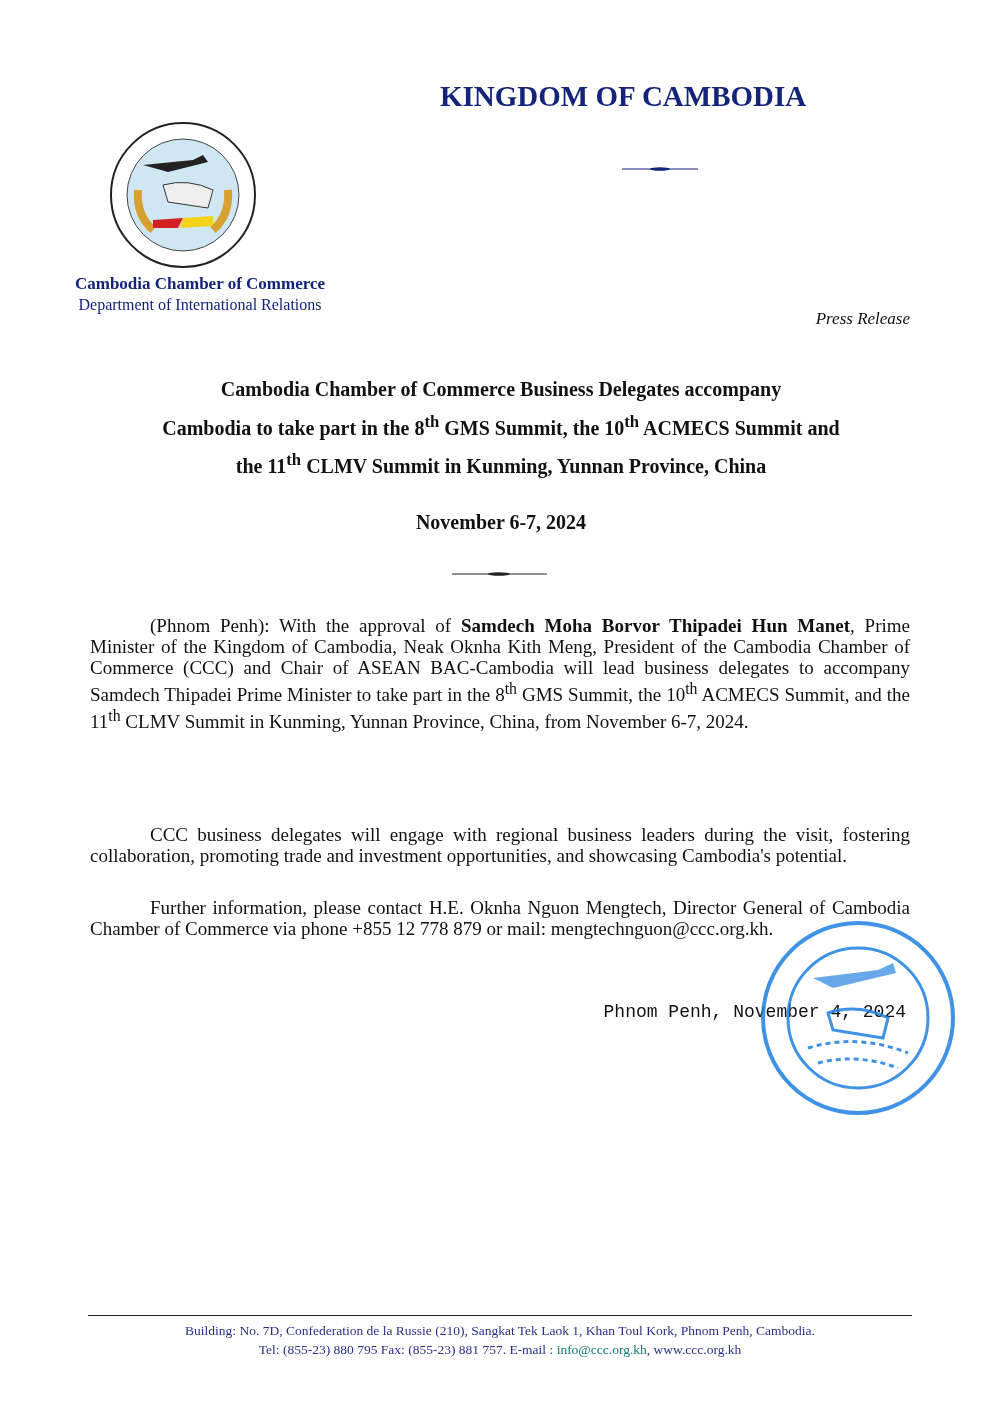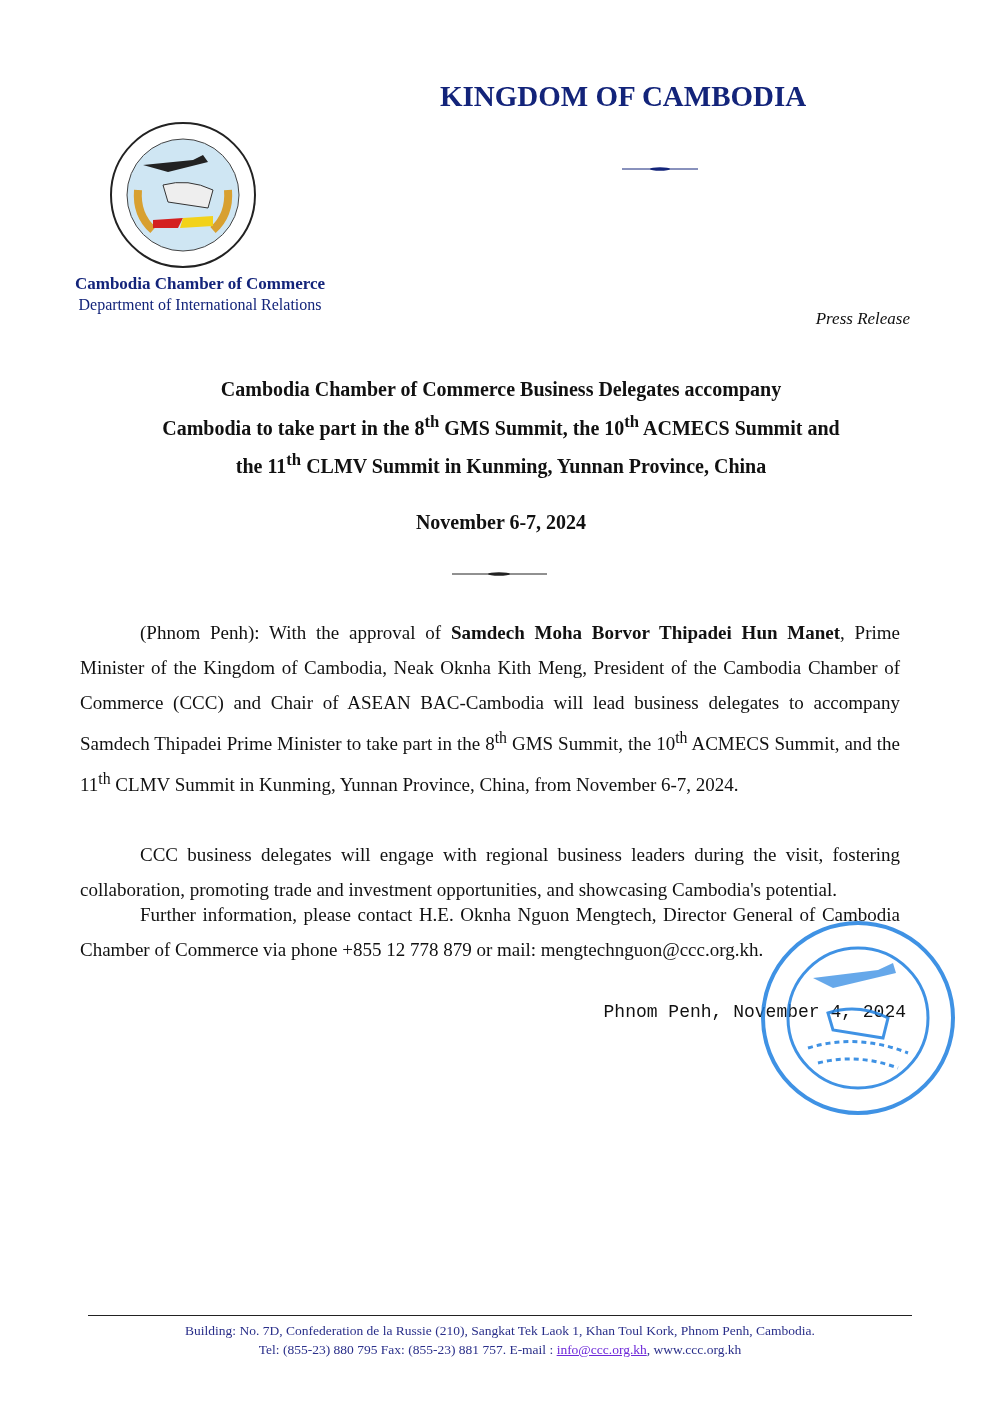--- a/index.html
+++ b/index.html
@@ -9,30 +9,30 @@
   #logo { left:108px; top:120px; width:150px; height:150px; }
   #org-name { left:40px; top:274px; width:320px; text-align:center; font-weight:bold; font-size:17px; }
   #org-dept { left:40px; top:296px; width:320px; text-align:center; font-size:16px; }
   #kingdom { left:440px; top:80px; width:440px; text-align:left; font-weight:bold; font-size:29px; line-height:32px; }
   .orn { height:2px; }
   #orn1 { left:622px; top:167px; width:76px; }
   #press { right:90px; top:309px; font-style:italic; font-size:17px; }
   #title { left:90px; top:374px; width:822px; text-align:center; font-weight:bold; font-size:20px; line-height:31.5px; }
   #date { left:90px; top:511px; width:822px; text-align:center; font-weight:bold; font-size:20px; }
   #orn2 { left:452px; top:572px; width:95px; }
-  .para { left:80px; width:820px; font-size:19px; line-height:35px; text-align:justify; }
+  .para { left:90px; width:820px; font-size:19px; line-height:21px; text-align:justify; }
   .para .indent { display:inline-block; width:60px; }
   #p1 { top:615px; }
-  #p2 { top:824px;margin-top:13px; }
+  #p2 { top:824px; }
   #p3 { top:897px; }
   #sig { right:94px; top:1002px; font-size:18px;font-family:Liberation Mono, monospace; }
   #stamp { left:758px; top:918px; width:200px; height:200px; opacity:0.85; }
   #footer-rule { left:88px; top:1315px; width:824px; height:1px; background:#222; }
   #footer { left:88px; top:1321px; width:824px; text-align:center; font-size:13.5px; line-height:19px; color:#2a2f8a; }
-  #footer a { color:#6d28d9; text-decoration:underline; }
+  #footer a { color:#0f766e; }
 </style>
 </head>
 <body>
 
 <svg id="logo" class="abs" viewBox="0 0 150 150">
   <circle cx="75" cy="75" r="72" fill="#fff" stroke="#222" stroke-width="2"></circle>
   <circle cx="75" cy="75" r="56" fill="#cfe6f3" stroke="#444" stroke-width="1"></circle>
   <path d="M35 45 L85 40 L95 35 L100 42 L60 52 Z" fill="#222"></path>
   <path d="M55 65 Q80 58 105 70 L100 88 L60 82 Z" fill="#eee" stroke="#333"></path>
   <path d="M30 70 Q28 95 45 110" stroke="#d8a030" stroke-width="8" fill="none"></path>

